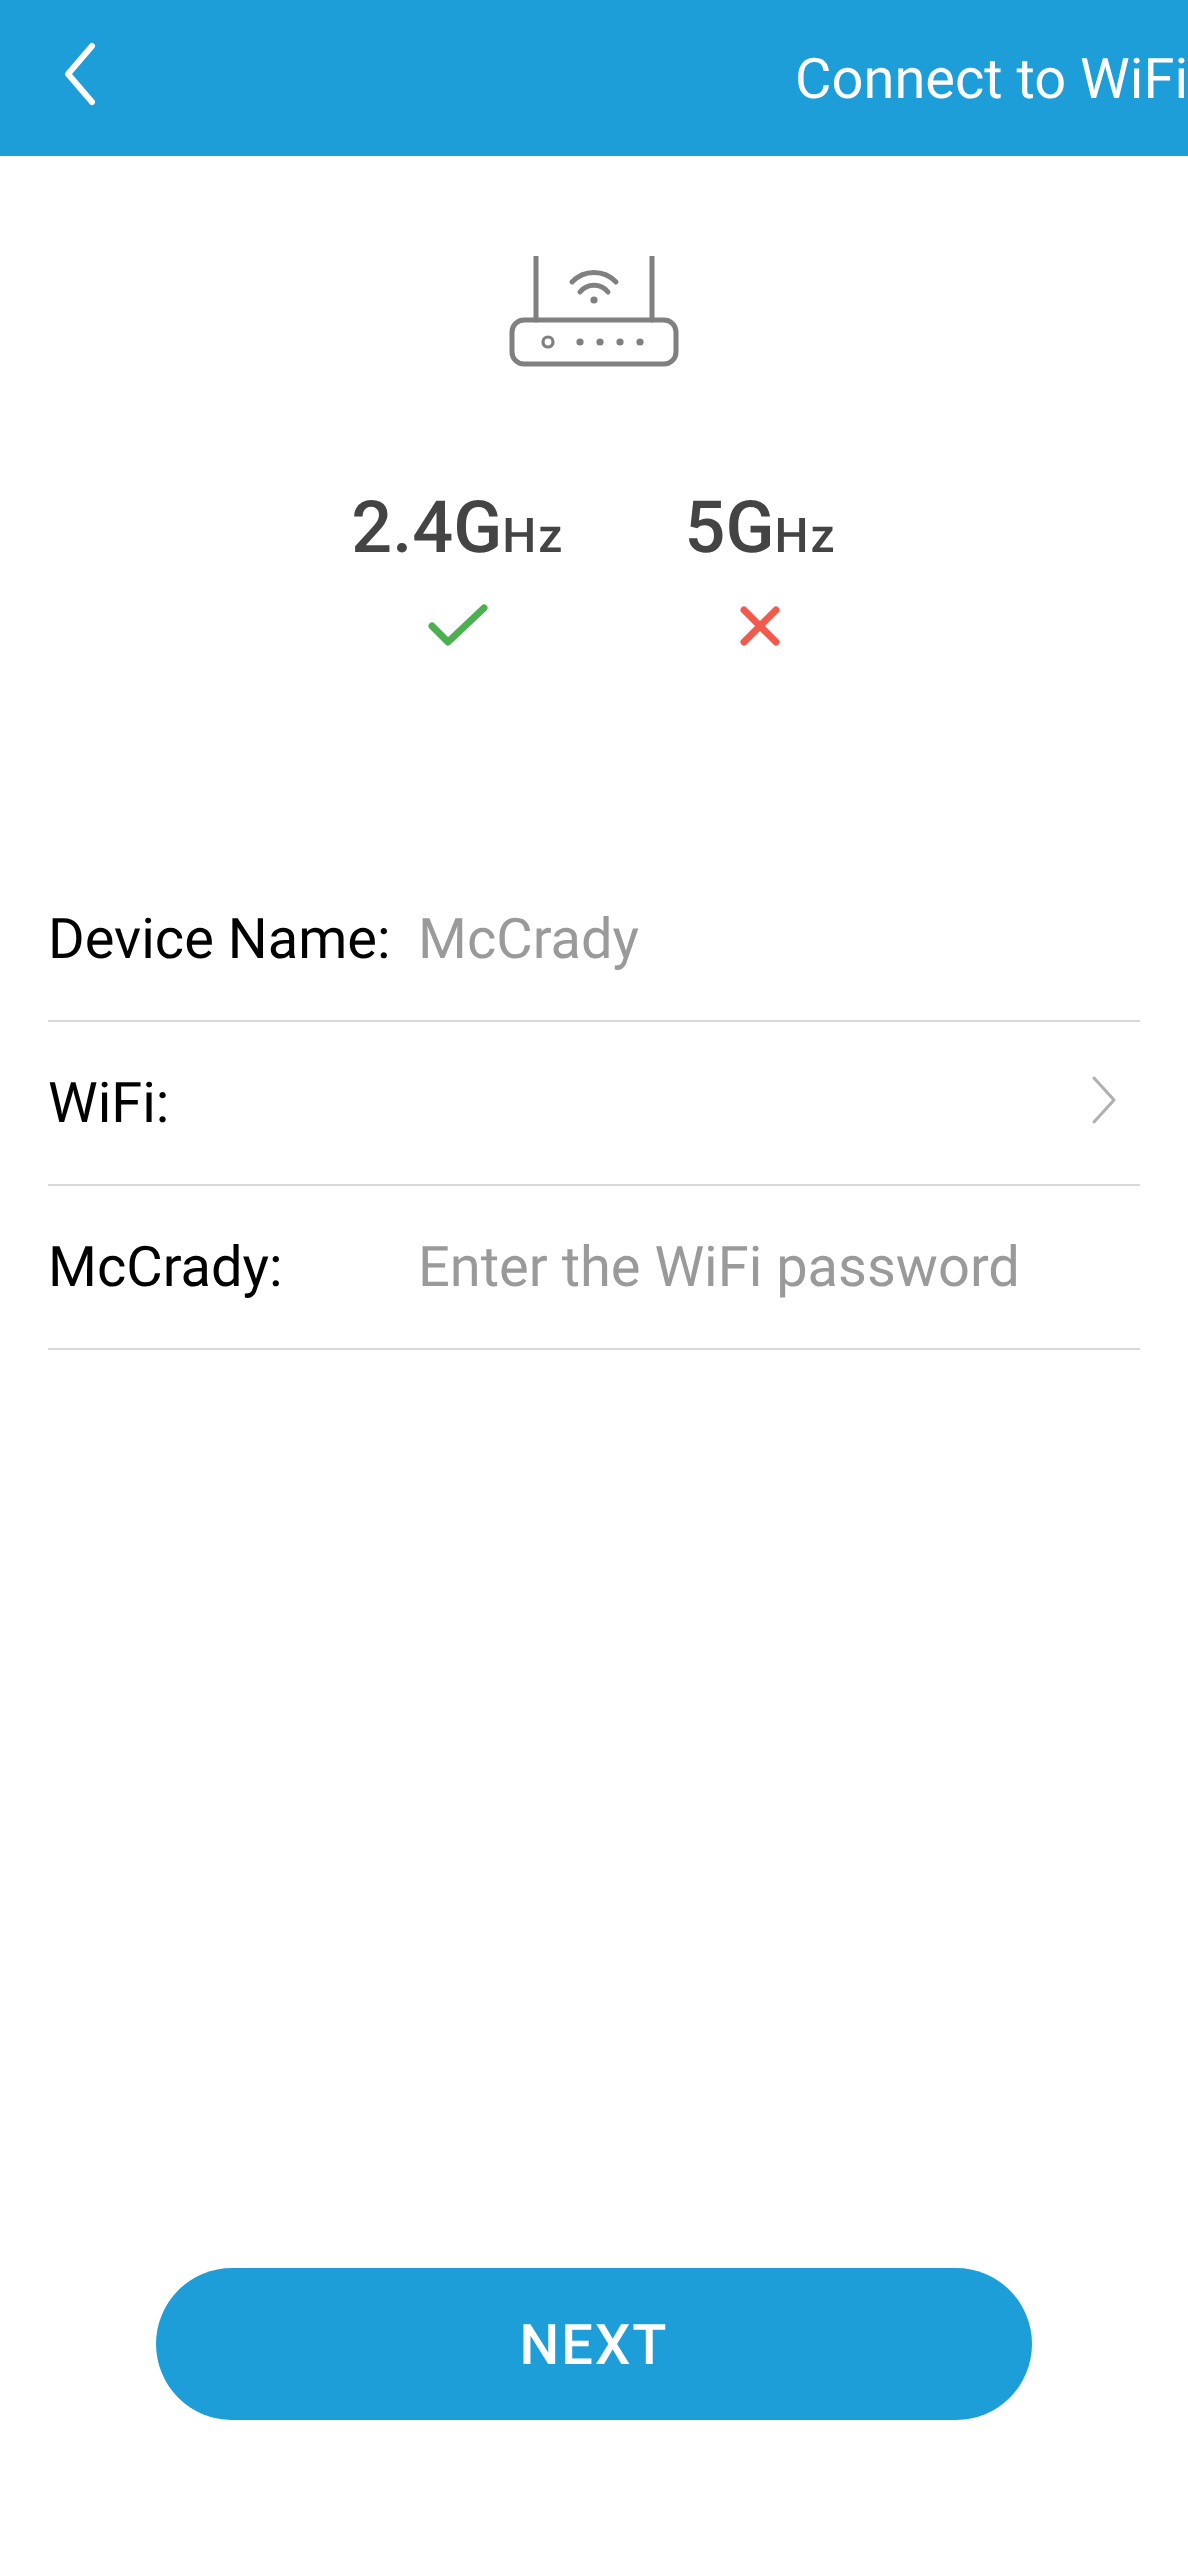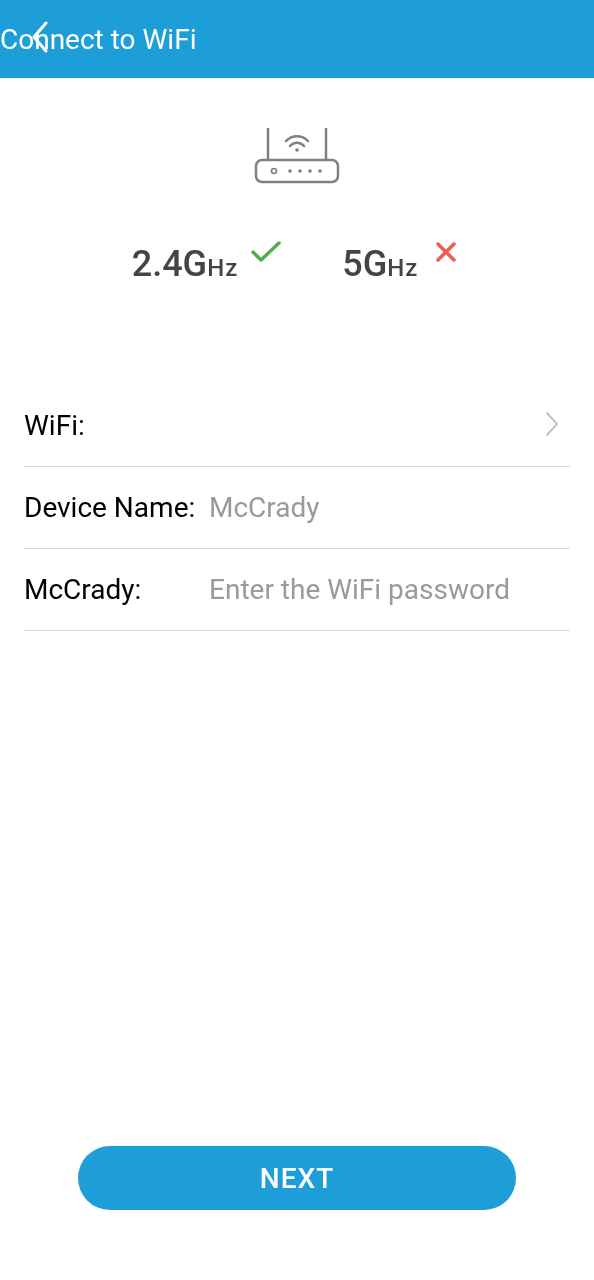--- a/index.html
+++ b/index.html
@@ -26,42 +26,42 @@
     .back-btn {
       position: absolute;
       left: 20px;
       top: 50%;
       transform: translateY(-50%);
       cursor: pointer;
       padding: 8px;
     }
     .header-title {
       flex: 1;
-      text-align: left;
+      text-align: right;
       color: #ffffff;
       font-size: 28px;
       font-weight: 400;
     }
     .router-section {
       display: flex;
       flex-direction: column;
       align-items: center;
       padding-top: 50px;
       padding-bottom: 40px;
     }
     .router-icon {
       margin-bottom: 30px;
     }
     .freq-row {
       display: flex;
       gap: 60px;
     }
     .freq-item {
       display: flex;
-      flex-direction: row;
+      flex-direction: column;
       align-items: center;
       gap: 12px;
     }
     .freq-label {
       font-size: 32px;
       font-weight: 500;
       color: #444;
       display: flex;
       align-items: baseline;
     }
@@ -121,21 +121,21 @@
       flex: 1;
     }
     .next-btn {
       margin: 0 78px 70px 78px;
       background: #1d9ed9;
       color: #ffffff;
       font-size: 28px;
       font-weight: 500;
       border: none;
       border-radius: 40px;
-      height: 64px;
+      height: 76px;
       cursor: pointer;
       letter-spacing: 1px;
     }
     .wifi-row {
       cursor: pointer;
     }
   </style>
 </head>
 <body>
 
@@ -184,34 +184,34 @@
       <div class="cross-icon">
         <svg width="24" height="24" viewBox="0 0 24 24" fill="none">
           <path d="M4 4 L20 20 M20 4 L4 20" stroke="#f15b4e" stroke-width="3.5" stroke-linecap="round"></path>
         </svg>
       </div>
     </div>
   </div>
 </div>
 
 <div class="form-section">
+  <div class="form-row">
+    <div class="form-label">Device Name:</div>
+    <div class="form-value">McCrady</div>
+  </div>
   <div class="form-row wifi-row">
     <div class="form-label">WiFi:</div>
     <div class="form-value"></div>
     <div class="chevron-right">
       <svg width="16" height="28" viewBox="0 0 16 28" fill="none">
         <path d="M3 3 L13 14 L3 25" stroke="#b0b0b0" stroke-width="1.5" stroke-linecap="round" stroke-linejoin="round"></path>
       </svg>
     </div>
   </div>
   <div class="form-row">
-    <div class="form-label">Device Name:</div>
-    <div class="form-value">McCrady</div>
-  </div>
-  <div class="form-row">
     <div class="form-label">McCrady:</div>
     <input type="password" class="form-input" placeholder="Enter the WiFi password" style="">
   </div>
 </div>
 
 <div class="spacer"></div>
 
 <button class="next-btn">NEXT</button>
 
 </body></html>

